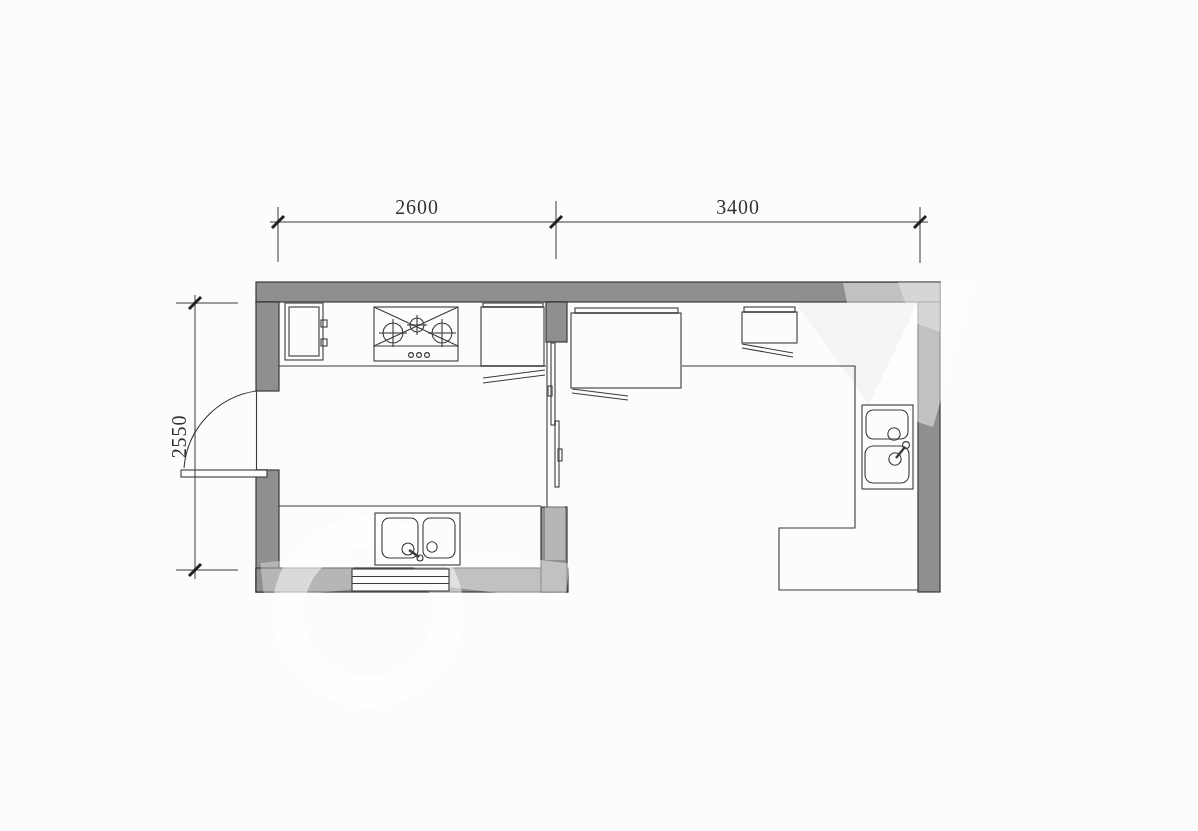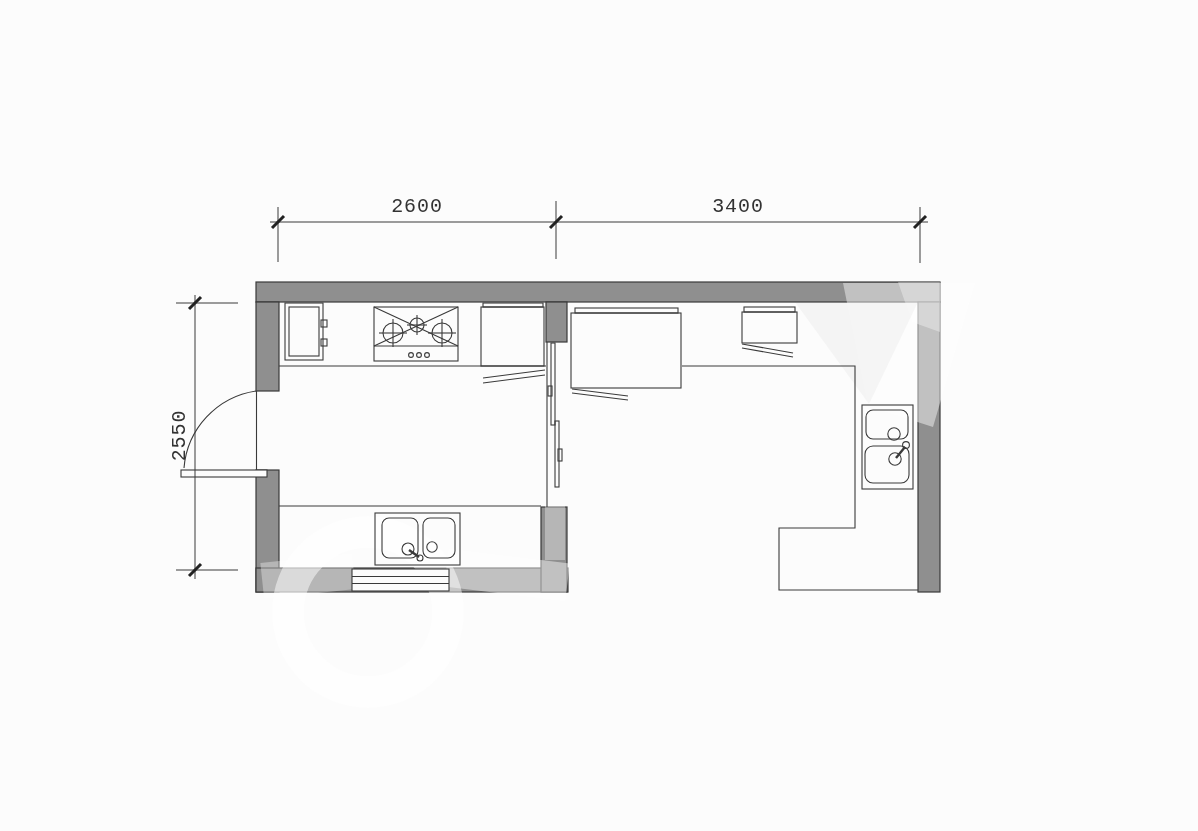--- a/index.html
+++ b/index.html
@@ -1,21 +1,21 @@
 <!DOCTYPE html>
 <html><head>
 <meta charset="utf-8">
 <style>
   html,body{margin:0;padding:0;background:#ffffff;}
   .canvas{
     position:relative;
     width:1198px;height:831px;
     background:#fcfcfc;
     overflow:hidden;
-    font-family:Liberation Mono, monospace;
+    font-family:Liberation Serif, serif;
   }
   .plan-svg{position:absolute;left:0;top:0;}
   .dim-label{
     position:absolute;
     font-size:21px;
     color:#333333;
     letter-spacing:1px;
     text-align:center;
     width:84px;
     transform:scaleX(.95);

